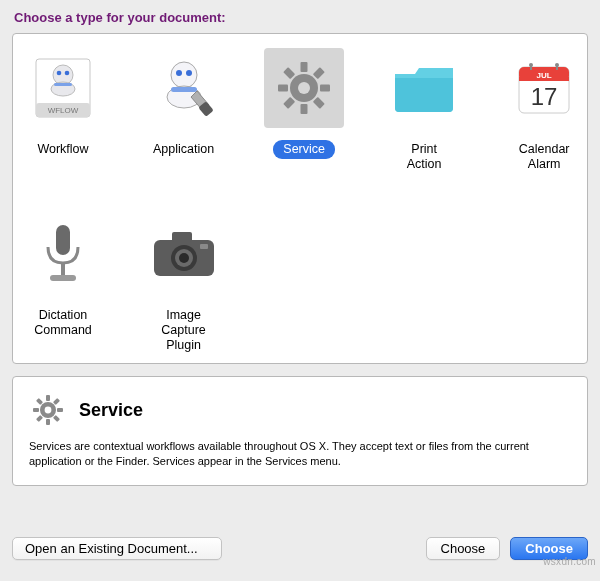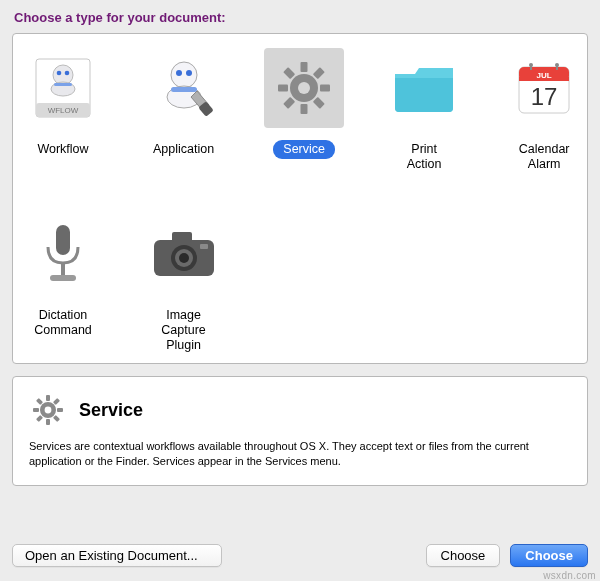--- a/index.html
+++ b/index.html
@@ -76,21 +76,21 @@
       font-weight: 700;
       font-size: 18px;
     }
     .desc-text {
       font-size: 11px;
       line-height: 1.35;
       color: #000;
     }
     .footer {
       position: absolute;
-      bottom: 0;
+      bottom: 7px;
       left: 0;
       right: 0;
       padding: 14px 12px;
       display: flex;
       align-items: center;
       gap: 10px;
     }
     .spacer { flex: 1; }
     .btn {
       font-size: 13px;
@@ -106,21 +106,21 @@
     .btn.wide { min-width: 210px; text-align: left; padding-left: 12px; }
     .btn.primary {
       background: linear-gradient(#6ca7f8, #2a76f0);
       border: 1px solid #2a64c8;
       color: #fff;
       font-weight: bold;
     }
     .watermark {
       position: absolute;
       right: 4px;
-      bottom: 0;
+      bottom: 14px;
       font-size: 10px;
       color: #aaa;
       letter-spacing: 0.3px;
     }
     svg { display: block; }
   </style>
 </head>
 <body>
 
 <div class="header">Choose a type for your document:</div>

